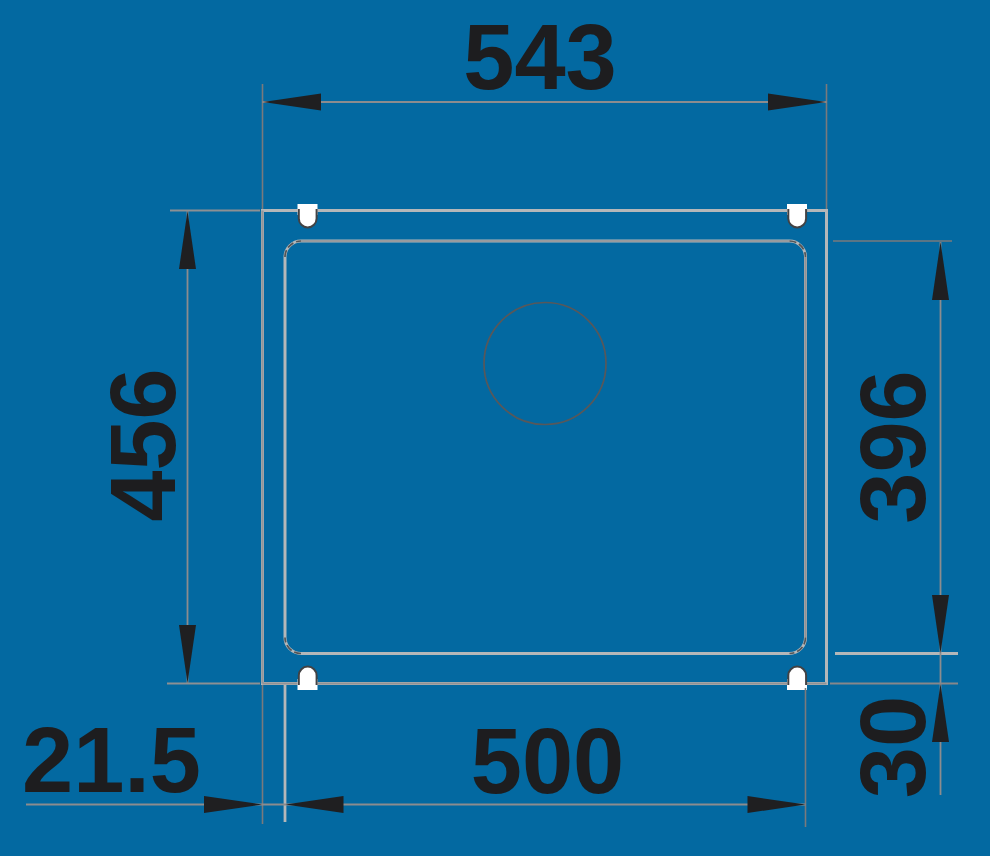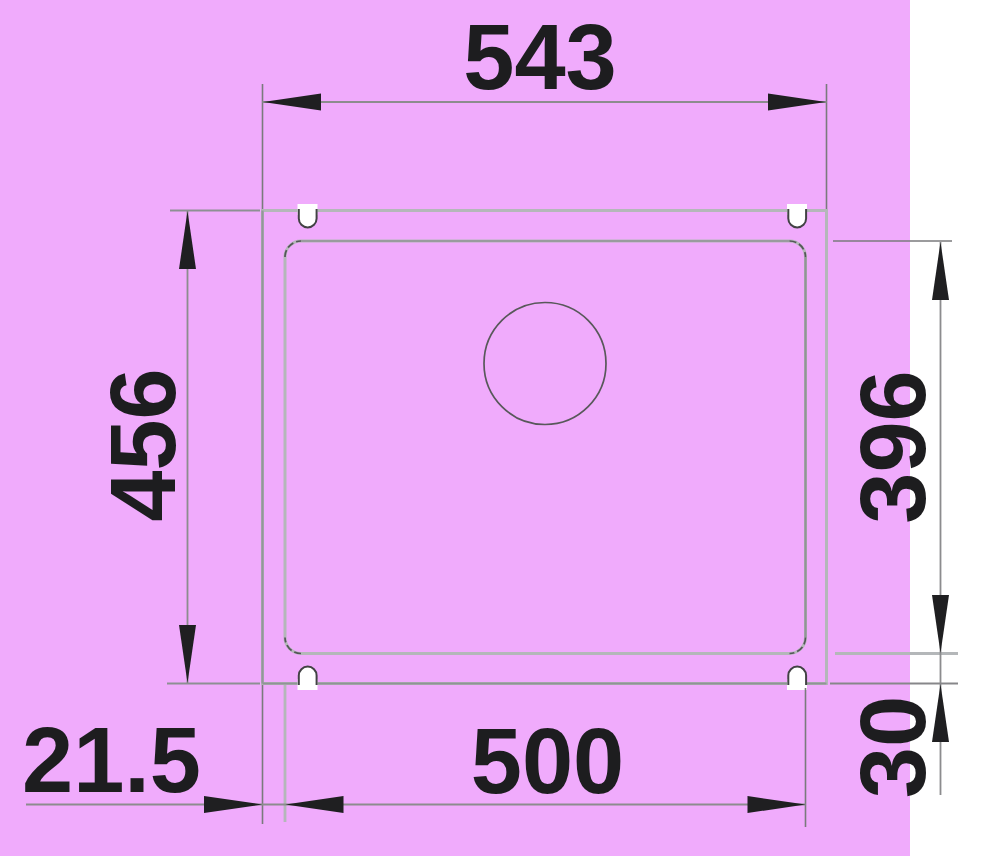--- a/index.html
+++ b/index.html
@@ -1,16 +1,16 @@
 <!DOCTYPE html>
 <html><head>
 <meta charset="utf-8">
 <style>
   html,body{margin:0;padding:0;background:#ffffff;}
-  #stage{width:910px;height:856px;position:relative;background:#f0abfc;}
+  #stage{width:990px;height:856px;position:relative;background:#0369a1;}
   text{font-family:"Liberation Sans",sans-serif;font-weight:bold;fill:#1d1d1f;}
 </style>
 </head>
 <body>
 <div id="stage">
 <svg width="990" height="856" viewBox="0 0 990 856" xmlns="http://www.w3.org/2000/svg">
 
   <g>
     <rect x="262.5" y="210.5" width="564" height="473" fill="none" stroke="#b4b7b9" stroke-width="3"></rect>
     <path d="M 262.5 210.5 L 262.5 683.5" fill="none" stroke="#93969a" stroke-width="2.2"></path>

